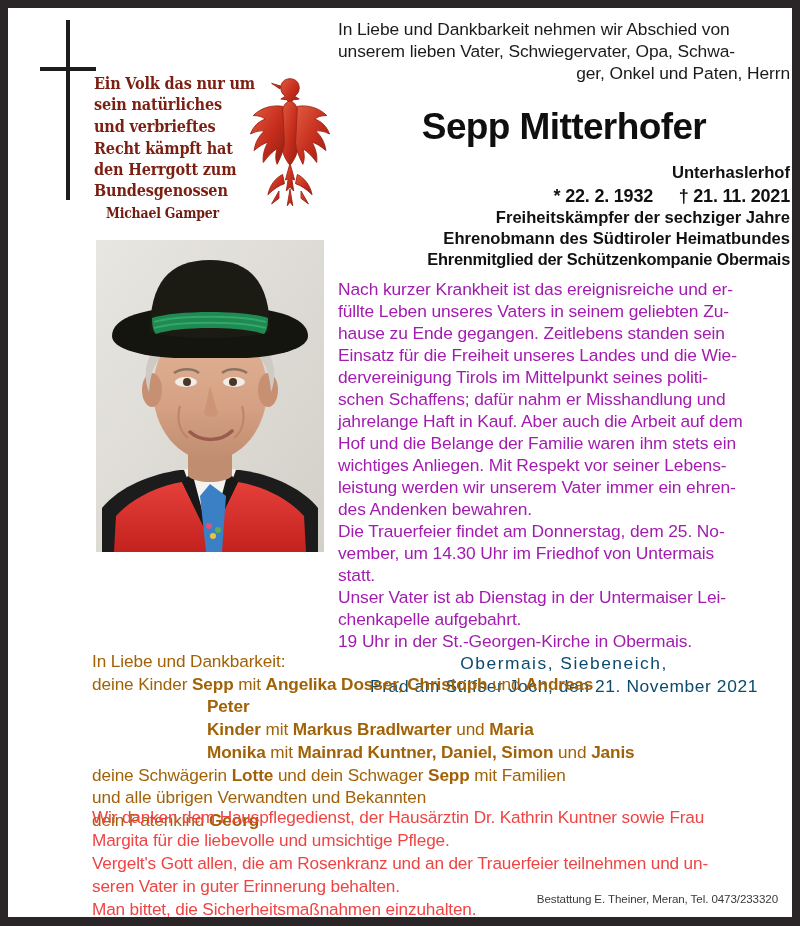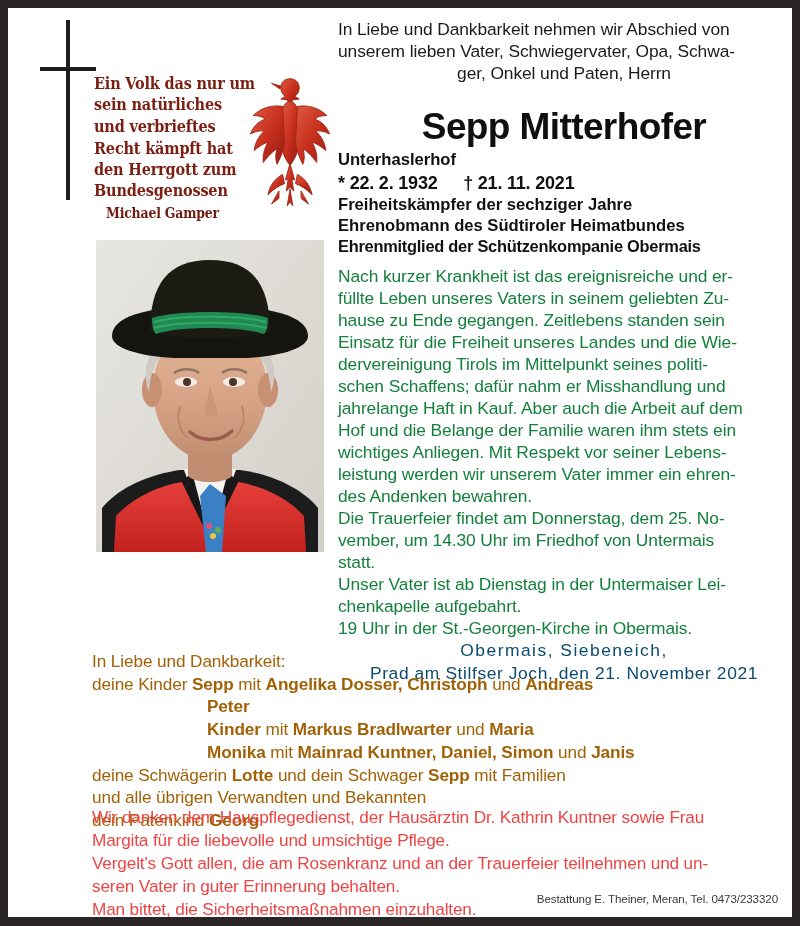--- a/index.html
+++ b/index.html
@@ -80,48 +80,48 @@
   }
   .intro {
     font-size: 17.4px;
     line-height: 1.27;
     color: #1b1b1b;
     text-align: justify;
     text-justify: inter-word;
     letter-spacing: -0.1px;
   }
   .intro > span { display: block; }
-  .intro > span:last-child { text-align: center; }
+  .intro > span:last-child { text-align: right; }
 
   .name {
     text-align: center;
     font-size: 37px;
     font-weight: 700;
     letter-spacing: -0.6px;
     color: #0f0f0f;
     margin-top: 24px;
     line-height: 1.05;
   }
   .subtitle-block {
-    text-align: left;
+    text-align: right;
     font-weight: 700;
     color: #111;
-    margin-top: 3px;
+    margin-top: 16px;
   }
   .farm { font-size: 16.6px; line-height: 1.25; }
   .dates { font-size: 18px; line-height: 1.35; letter-spacing: -0.2px; }
   .dates .gap { display: inline-block; width: 16px; }
   .honor { font-size: 16.6px; line-height: 1.24; }
   .honor.wide { font-size: 16.4px; letter-spacing: -0.25px; }
 
   .body-text {
     margin-top: 8px;
     font-size: 17.4px;
     line-height: 1.265;
-    color: #15803d;
+    color: #a21caf;
     letter-spacing: -0.1px;
   }
   .body-text p { text-align: justify; text-justify: inter-word; }
   .body-text p span { display: block; }
   .body-text p span:last-child { text-align: left; }
 
   .places {
     margin-top: 0;
     font-size: 17.4px;
     line-height: 1.3;

